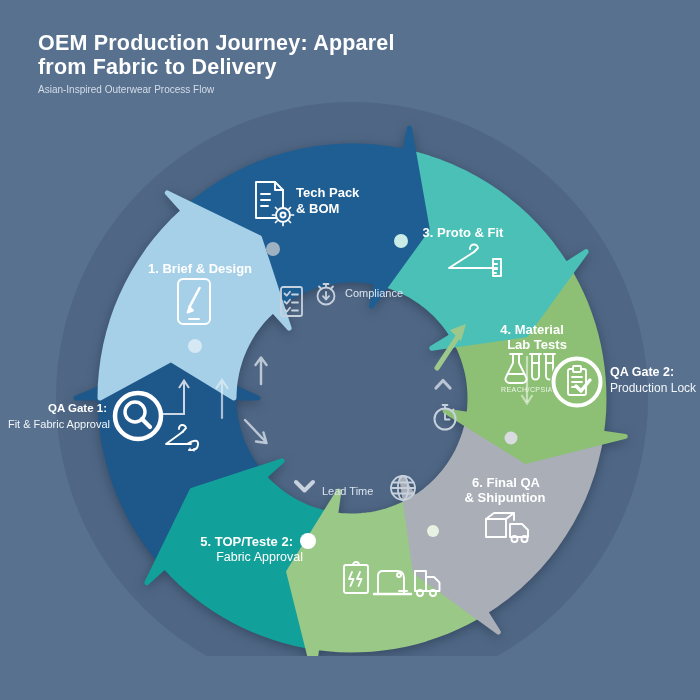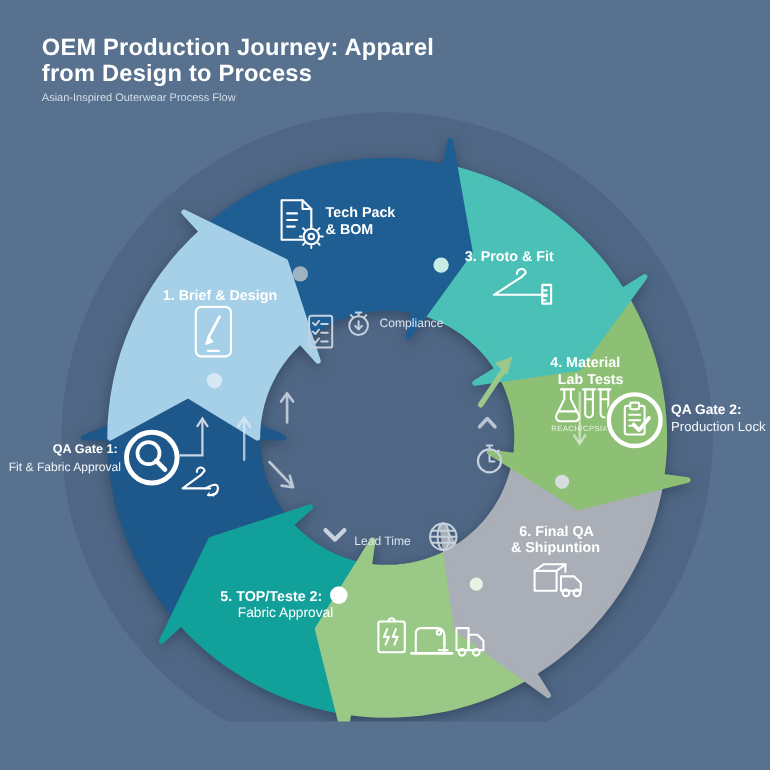--- a/index.html
+++ b/index.html
@@ -23,21 +23,21 @@
   .ctr{font-size:11px;font-weight:400;fill:#dce4ee;}
   .tiny{font-size:7px;font-weight:400;fill:rgba(255,255,255,.85);letter-spacing:.4px;}
 </style>
 </head>
 <body style="background: rgb(87, 113, 143);">
 
 <div class="canvas">
 
   <div class="hdr">
     <div class="title-line">OEM Production Journey: Apparel</div>
-    <div class="title-line">from Design to Process</div>
+    <div class="title-line">from Fabric to Delivery</div>
     <div class="subtitle">Asian-Inspired Outerwear Process Flow</div>
   </div>
 
   <svg class="wheel" width="700" height="700" viewBox="0 0 700 700">
 
     <circle cx="352" cy="398" r="296" fill="rgba(45,60,88,0.18)"></circle>
 
     <g id="arrow-layer">
         <path d="M164.7,566.6L157.2,557.9L150.1,548.8L143.4,539.4L137.1,529.7L131.3,519.7L126.0,509.5L121.1,499.0L116.7,488.3L112.8,477.4L109.5,466.4L106.6,455.2L104.2,443.9L102.4,432.5L101.1,421.1L100.3,409.5L100.0,398.0L76.0,398.0L171.0,359.5L258.0,398.0L234.0,398.0L234.1,403.4L234.5,408.8L235.1,414.2L236.0,419.5L237.1,424.8L238.4,430.0L240.0,435.2L241.8,440.3L243.9,445.3L246.2,450.2L248.7,455.0L251.4,459.7L254.3,464.2L257.5,468.6L260.8,472.9L264.3,477.0L191.8,490.5Z" fill="#1e5789" stroke="#1e5789" stroke-width="5" stroke-linejoin="round"></path>
         <path d="M316.9,647.5L306.1,645.8L295.3,643.5L284.7,640.8L274.1,637.7L263.7,634.0L253.5,630.0L243.5,625.5L233.7,620.5L224.1,615.1L214.8,609.3L205.7,603.2L196.9,596.6L188.3,589.6L180.1,582.3L172.3,574.6L164.7,566.6L146.9,582.7L191.8,490.5L282.1,460.9L264.3,477.0L267.8,480.7L271.5,484.3L275.4,487.7L279.4,491.0L283.5,494.1L287.7,497.0L292.1,499.7L296.6,502.2L301.2,504.5L305.9,506.6L310.7,508.5L315.5,510.2L320.5,511.7L325.5,513.0L330.5,514.0L335.6,514.9L288.7,571.8Z" fill="#12a09a" stroke="#12a09a" stroke-width="5" stroke-linejoin="round"></path>

